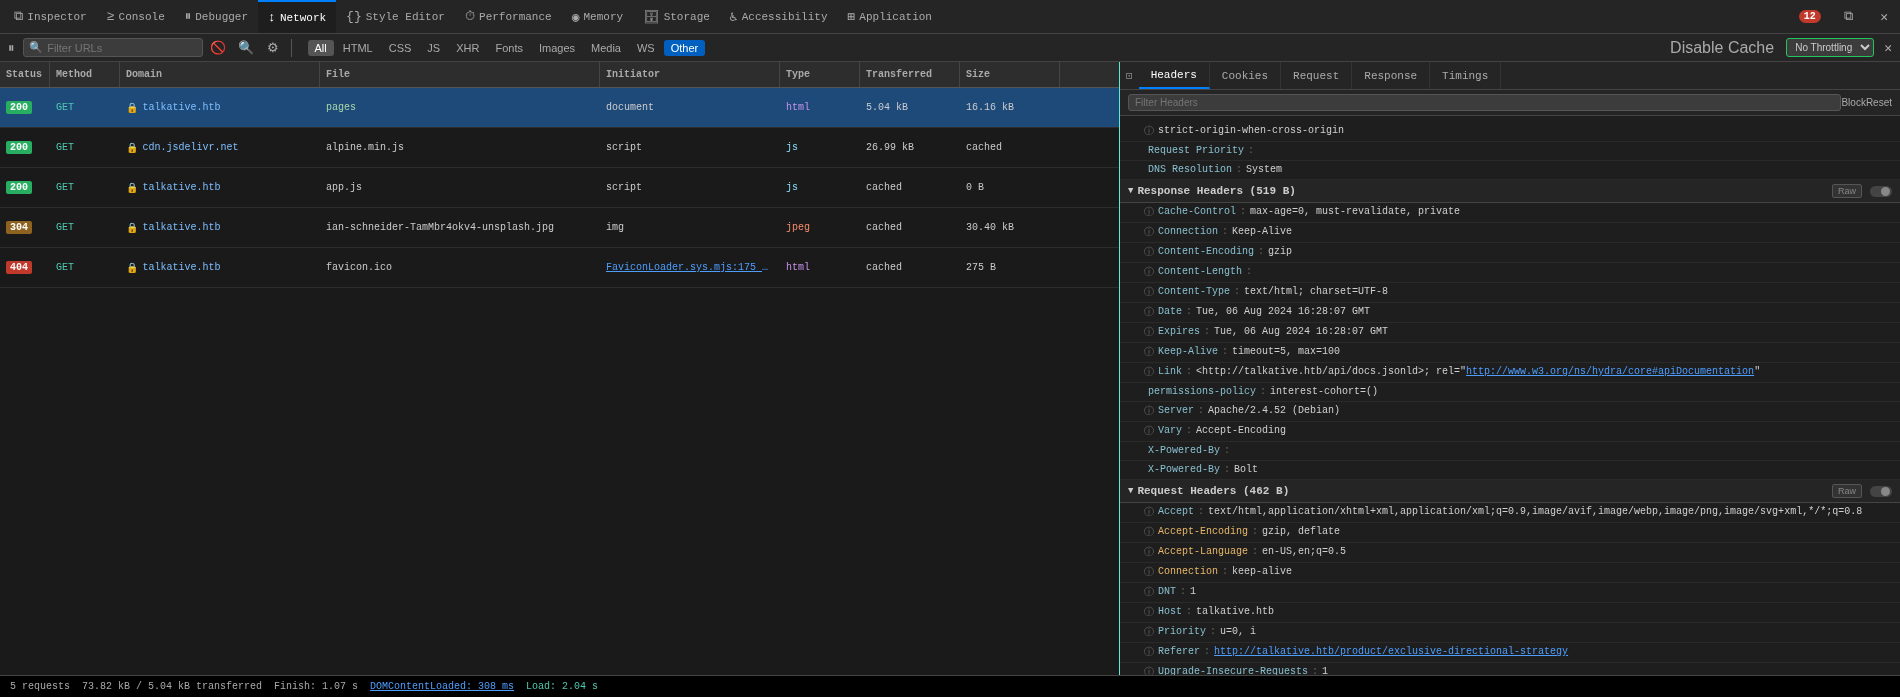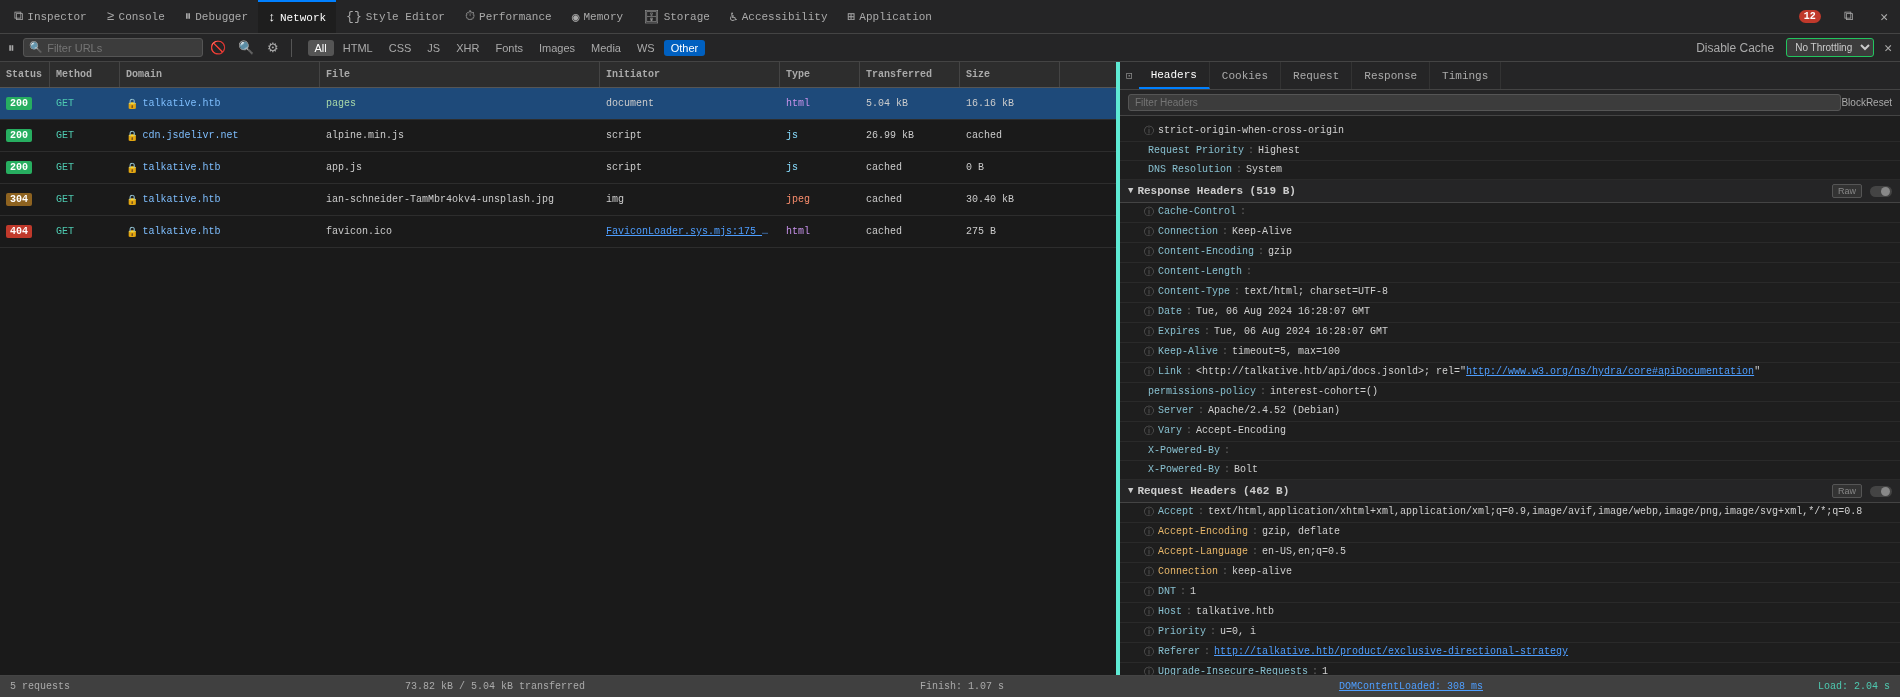--- a/index.html
+++ b/index.html
@@ -118,21 +118,21 @@
     .filter-btn.active { background: #0060c0; color: #fff; }
     .filter-btn.active-all { background: #555; color: #fff; }
 
     .right-controls {
       margin-left: auto;
       display: flex;
       align-items: center;
       gap: 6px;
     }
     .disable-cache-btn {
-      font-size: 12px;
+      font-size: 16px;
       color: #aaa;
       background: none;
       border: none;
       cursor: pointer;
       padding: 2px 6px;
     }
     .throttle-select {
       background: #3c3c3c;
       border: 1px solid #22c55e;
       color: #ccc;
@@ -145,21 +145,21 @@
     .main-content {
       display: flex;
       height: calc(697px - 34px - 28px - 22px);
     }
 
     
     .network-table-wrap {
       flex: 0 0 1120px;
       display: flex;
       flex-direction: column;
-      border-right: 4px solid #5eead4;
+      border-right: 1px solid #5eead4;
       overflow: hidden;
     }
     .table-header {
       display: grid;
       grid-template-columns: 50px 70px 200px 280px 180px 80px 100px 100px;
       background: #2d2d2d;
       border-bottom: 1px solid #555;
       padding: 0;
       height: 26px;
       align-items: center;
@@ -172,21 +172,21 @@
       border-right: 1px solid #444;
       height: 100%;
       display: flex;
       align-items: center;
       cursor: pointer;
     }
     .table-body { overflow-y: auto; flex: 1; }
     .table-row {
       display: grid;
       grid-template-columns: 50px 70px 200px 280px 180px 80px 100px 100px;
-      height: 32px;
+      height: 40px;
       align-items: center;
       border-bottom: 1px solid #2d2d2d;
       cursor: pointer;
     }
     .table-row.selected { background: #1e4a7a; }
     .td {
       padding: 0 6px;
       font-size: 10px;
       white-space: nowrap;
       overflow: hidden;
@@ -205,29 +205,28 @@
     .method-get { color: #4ec9b0; }
     .domain-link { color: #7fbfff; display: flex; align-items: center; gap: 4px; }
     .type-document { color: #c792ea; }
     .type-script { color: #89ddff; }
     .type-img { color: #f78c6c; }
     .type-html { color: #c792ea; }
 
     
     .status-bar {
       height: 22px;
-      background: #404040;
+      background: #000000;
       border-top: 1px solid #444;
       display: flex;
       align-items: center;
       padding: 0 10px;
       gap: 12px;
       font-size: 10px;
       color: #aaa;
-      justify-content: space-between;
     }
     .status-bar .highlight { color: #4ec9b0; }
     .status-bar .dom-link { color: #4e9eff; text-decoration: underline; cursor: pointer; }
 
     
     .right-panel {
       flex: 1;
       display: flex;
       flex-direction: column;
       background: #1e1e1e;
@@ -522,21 +521,20 @@
     <div class="panel-content">
 
       <div class="header-entry">
         <span class="help-icon">ⓘ</span>
         <span class="header-val">strict-origin-when-cross-origin</span>
       </div>
       <div class="header-entry">
         <span class="help-icon"></span>
         <span class="header-key">Request Priority</span>
         <span class="header-sep">: </span>
-        <span class="header-val">Highest</span>
       </div>
       <div class="header-entry">
         <span class="help-icon"></span>
         <span class="header-key">DNS Resolution</span>
         <span class="header-sep">: </span>
         <span class="header-val">System</span>
       </div>
 
       <div class="section-header">
         <span class="arrow">▼</span>
@@ -546,20 +544,21 @@
           <span style="width:22px;height:11px;background:#444;border-radius:6px;display:inline-block;position:relative;">
             <span style="width:9px;height:9px;background:#888;border-radius:50%;position:absolute;top:1px;right:2px;"></span>
           </span>
         </span>
       </div>
 
       <div class="header-entry">
         <span class="help-icon">ⓘ</span>
         <span class="header-key">Cache-Control</span>
         <span class="header-sep">: </span>
+        <span class="header-val">max-age=0, must-revalidate, private</span>
       </div>
       <div class="header-entry">
         <span class="help-icon">ⓘ</span>
         <span class="header-key">Connection</span>
         <span class="header-sep">: </span>
         <span class="header-val">Keep-Alive</span>
       </div>
       <div class="header-entry">
         <span class="help-icon">ⓘ</span>
         <span class="header-key">Content-Encoding</span>

